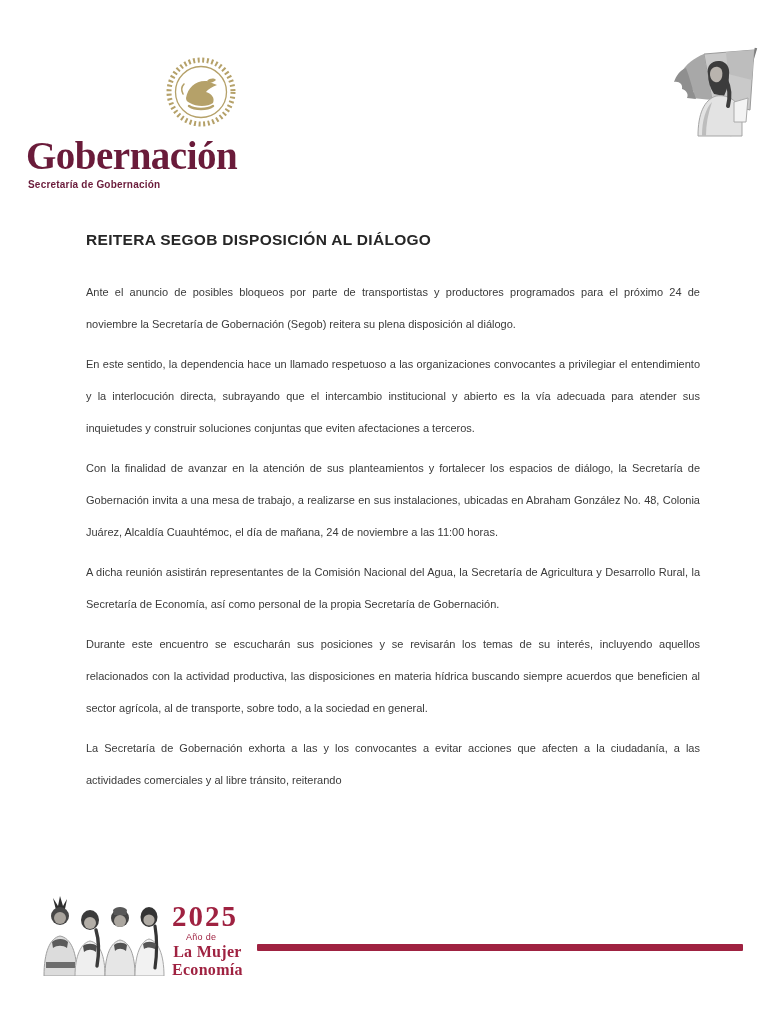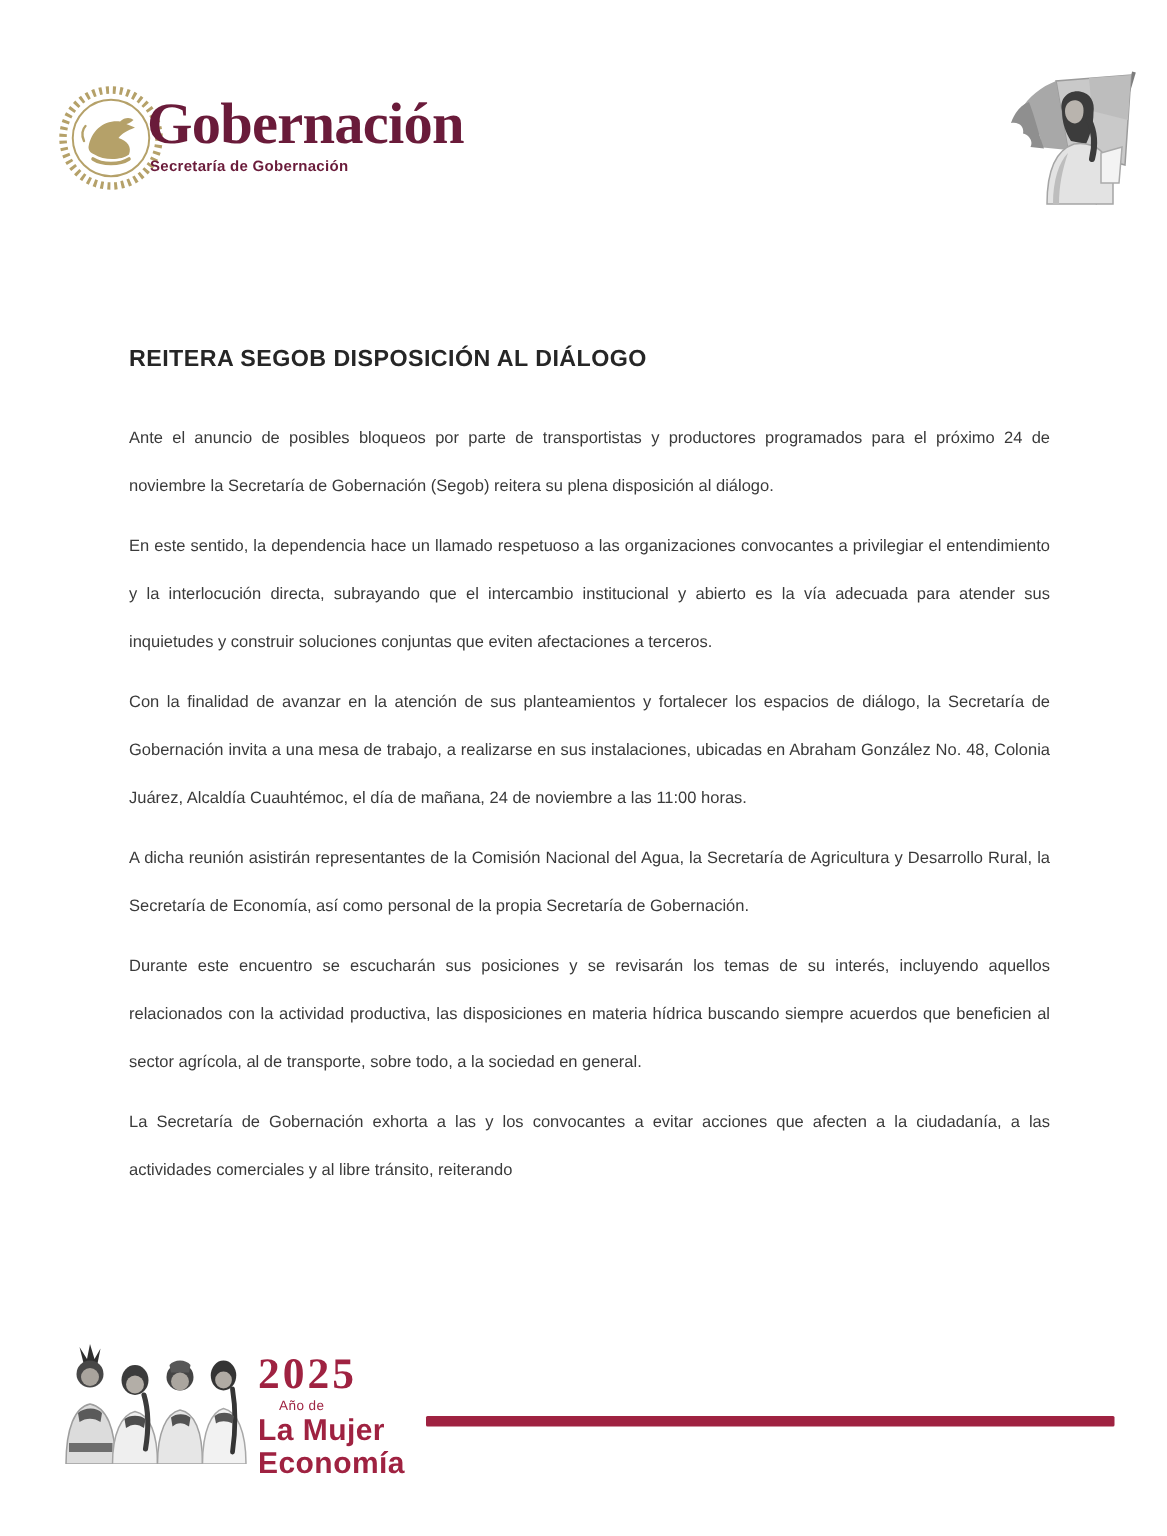--- a/index.html
+++ b/index.html
@@ -16,21 +16,21 @@
     color:var(--ink);
     position:relative;overflow:hidden;
   }
   .page{width:778px;height:1024px;position:relative;background:#fff;}
 
   
   .header{
     position:absolute;top:44px;left:38px;right:12px;height:96px;
     display:flex;justify-content:space-between;align-items:flex-start;
   }
-  .logo-block{display:flex;align-items:center;}
+  .logo-block{display:flex;align-items:flex-end;flex-direction:column;}
   .seal{width:72px;height:72px;flex:0 0 auto;margin-top:12px;}
   .wordmark-group{margin-left:-12px;margin-top:8px;}
   .wordmark{
     font-family:"Liberation Serif","DejaVu Serif",serif;
     font-weight:700;font-size:39px;line-height:1.05;
     color:var(--brand);letter-spacing:-0.5px;
   }
   .wordmark-subtitle{
     font-size:10px;font-weight:700;color:var(--brand);
     margin-top:2px;margin-left:2px;letter-spacing:0.2px;
@@ -67,22 +67,22 @@
   .footer-women{width:128px;height:80px;flex:0 0 auto;}
   .year-block{
     margin-left:6px;margin-top:6px;flex:0 0 auto;
     color:var(--accent);text-align:left;line-height:1;
   }
   .year{
     font-family:"Liberation Serif","DejaVu Serif",serif;
     font-weight:700;font-size:29px;letter-spacing:2px;
   }
   .year-small{font-size:9px;font-weight:400;margin:2px 0 1px 14px;letter-spacing:0.3px;}
-  .year-line{font-family:Liberation Sans, sans-serif;
-    font-weight:700;font-size:20px;line-height:1.1;letter-spacing:0.3px;}
+  .year-line{font-family:Liberation Serif, serif;
+    font-weight:700;font-size:16px;line-height:1.1;letter-spacing:0.3px;text-align:center;}
   .footer-bar{
     flex:1;height:7px;background:var(--accent);
     margin:48px 31px 0 14px;border-radius:1px;
   }
 </style>
 </head>
 <body>
 
 <div class="page">
 

